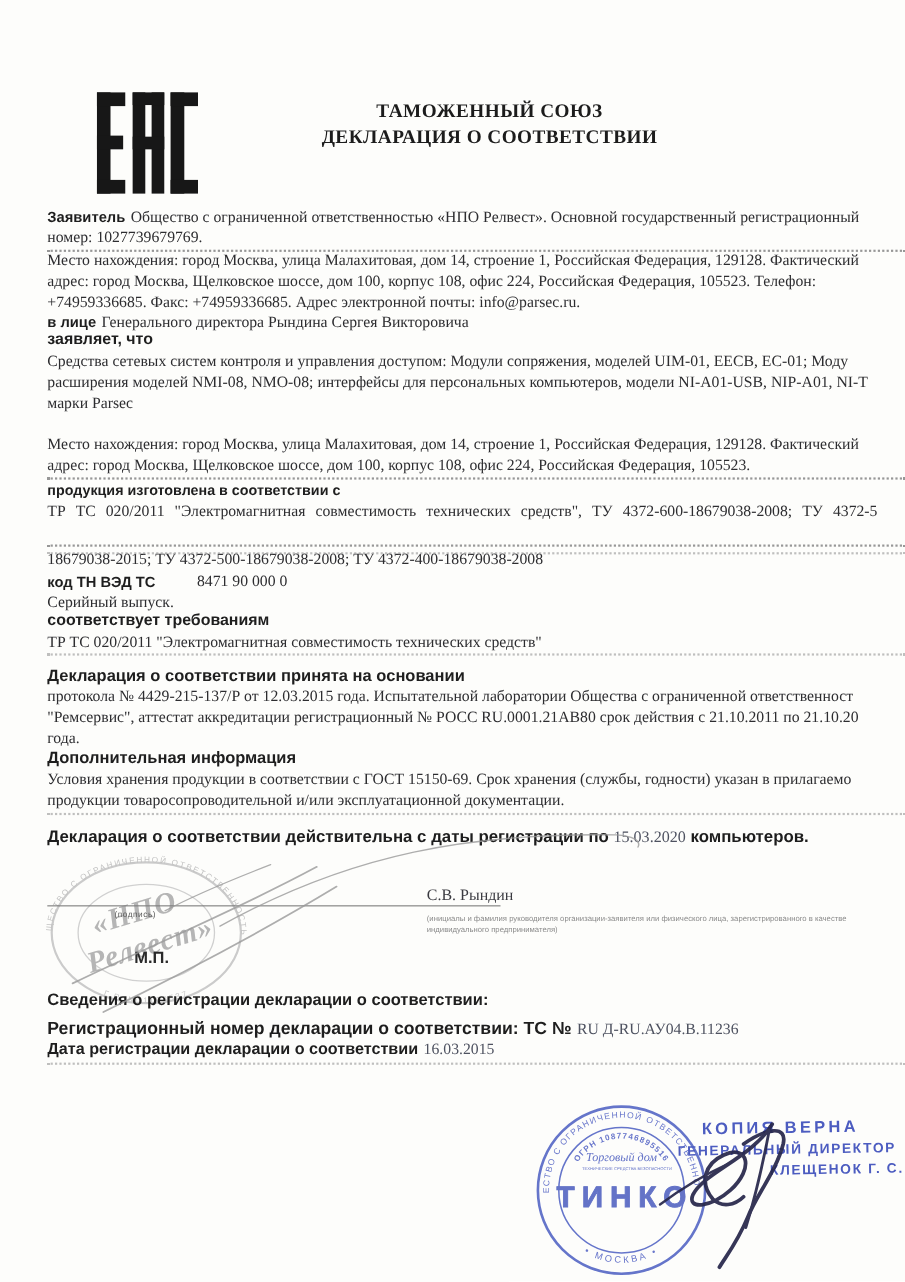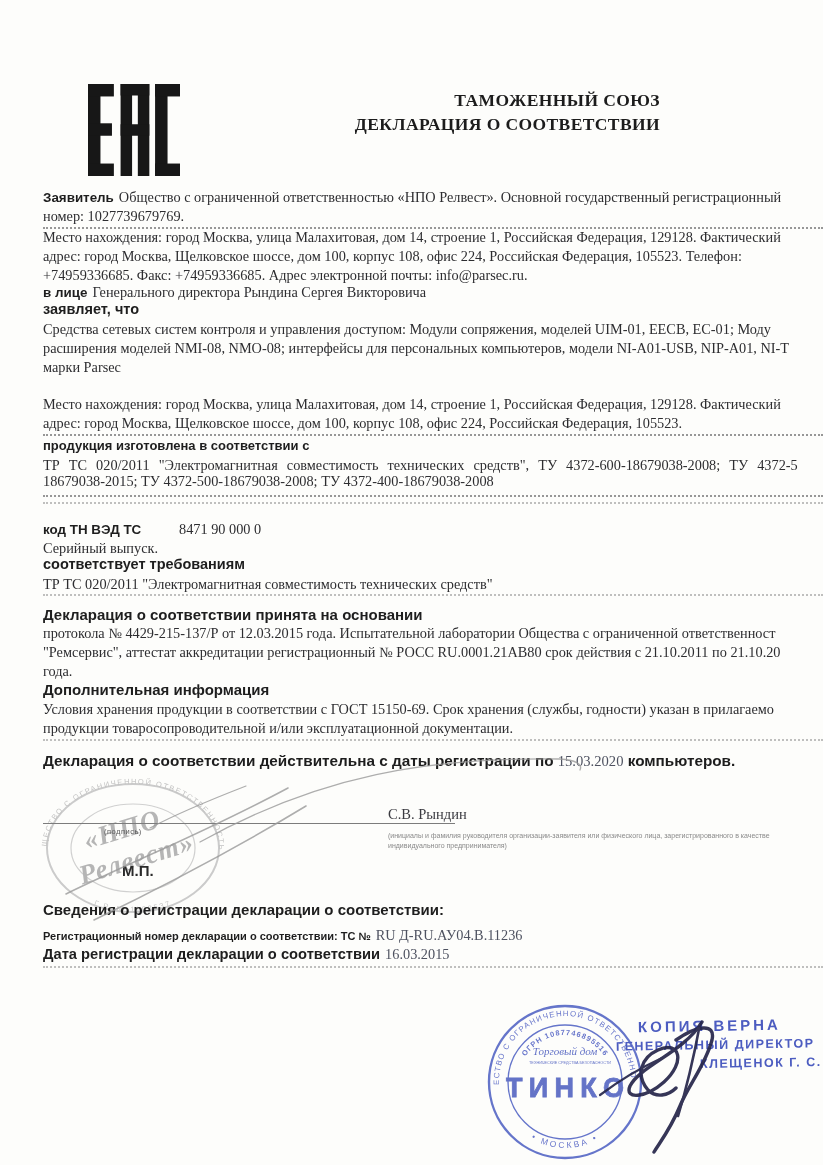--- a/index.html
+++ b/index.html
@@ -1,18 +1,18 @@
 <!DOCTYPE html>
 <html><head>
 <meta charset="utf-8">
 <style>
   html,body{margin:0;padding:0;background:#ffffff;}
   .page{position:relative;width:823px;height:1165px;background:#fdfdfb;overflow:hidden;
         font-family:"Liberation Serif","DejaVu Serif",serif;color:#2d2d30;}
-  .titles{position:absolute;left:230px;top:88px;width:430px;text-align:right;
+  .titles{position:absolute;left:230px;top:88px;width:430px;text-align:center;
           font-weight:700;font-size:17.5px;line-height:24px;letter-spacing:.4px;color:#1c1c1c;}
   .line{position:absolute;left:43px;right:0;display:flex;align-items:flex-start;
         font-size:14.3px;line-height:19px;overflow:hidden;}
   .txt{white-space:nowrap;}
   .lbl{font-family:"Liberation Sans","DejaVu Sans",sans-serif;font-weight:700;
        font-size:13.4px;margin-right:5px;color:#1e1e1e;}
   .leader{flex:1 0 24px;border-bottom:2px dotted #8d8d8d;transform:translateY(-3px);margin-left:6px;}
   .dots{position:absolute;left:43px;right:0;border-top:2px dotted #979797;height:0;}
   .h{position:absolute;left:43px;font-family:"Liberation Sans","DejaVu Sans",sans-serif;
      font-weight:700;font-size:15px;color:#1e1e1e;white-space:nowrap;}
@@ -101,21 +101,21 @@
   <div class="line" style="top:414px">
     <span class="txt">адрес: город Москва, Щелковское шоссе, дом 100, корпус 108, офис 224, Российская Федерация, 105523.</span>
       <span class="leader"></span>
   </div>
   <div class="dots" style="top:434px"></div>
 
   <div class="h" style="top:438px;font-size:13px">продукция изготовлена в соответствии с</div>
   <div class="line justify1" style="top:456px">
     <span class="txt">ТР ТС 020/2011 "Электромагнитная совместимость технических средств", ТУ 4372-600-18679038-2008; ТУ 4372-5</span>
   </div>
-  <div class="line" style="top:472px">
+  <div class="line" style="top:500px">
     <span class="txt">18679038-2015; ТУ 4372-500-18679038-2008; ТУ 4372-400-18679038-2008</span>
       <span class="leader"></span>
   </div>
   <div class="dots" style="top:495px"></div>
   <div class="dots" style="top:502px;opacity:.6"></div>
 
   <div class="line" style="top:520px">
     <span class="lbl" style="width:136px;margin-right:0">код ТН ВЭД ТС</span>
     <span class="txt">8471 90 000 0</span>
     <span class="leader"></span>
@@ -180,21 +180,21 @@
 
   <div class="sig-rule"></div>
   <div class="podpis">(подпись)</div>
   <div class="sig-name">С.В. Рындин</div>
   <div class="sig-note" style="top:831px">(инициалы и фамилия руководителя организации-заявителя или физического лица, зарегистрированного в качестве</div>
   <div class="sig-note" style="top:841px">индивидуального предпринимателя)</div>
   <div class="mp">М.П.</div>
 
   <div class="h" style="top:901px">Сведения о регистрации декларации о соответствии:</div>
   <div class="line" style="top:926px">
-    <span class="txt"><span class="lbl" style="font-size:11px">Регистрационный номер декларации о соответствии: ТС №</span><span class="val">RU Д-RU.АУ04.В.11236</span></span>
+    <span class="txt"><span class="lbl" style="font-size:16px">Регистрационный номер декларации о соответствии: ТС №</span><span class="val">RU Д-RU.АУ04.В.11236</span></span>
   </div>
   <div class="line" style="top:945px">
     <span class="txt"><span class="lbl" style="font-size:14.7px">Дата регистрации декларации о соответствии</span><span class="val">16.03.2015</span></span>
       <span class="leader"></span>
   </div>
   <div class="dots" style="top:966px;opacity:.6"></div>
 
   <svg class="overlay" style="left:478px;top:998px;opacity:.88" width="175" height="168" viewBox="0 0 175 168">
     <defs>
       <path id="tk-top" d="M21,84 A 66,66 0 1 1 153,84"></path>

